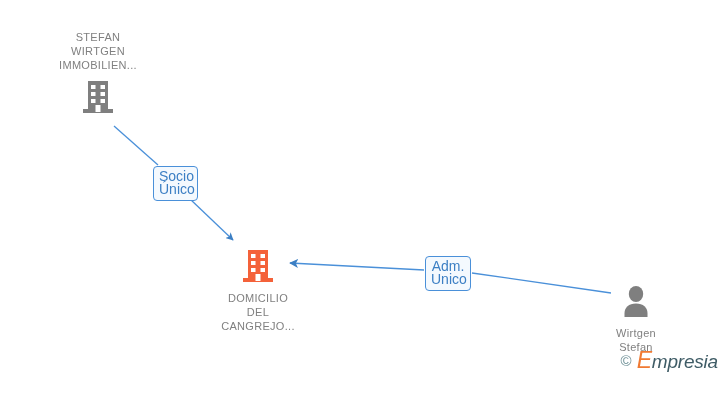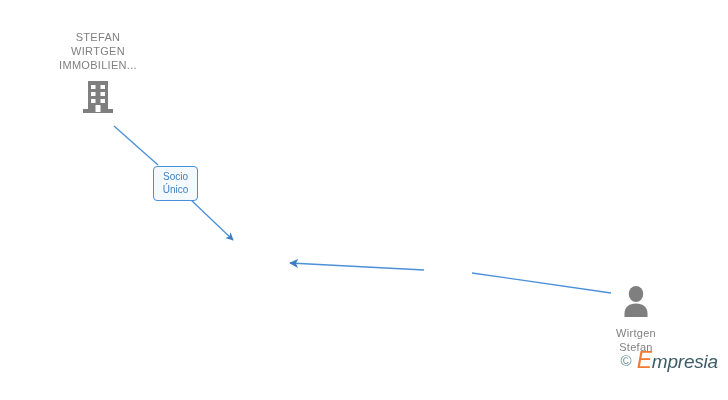--- a/index.html
+++ b/index.html
@@ -69,21 +69,21 @@
   }
 
   
   .edge-label {
     position: absolute;
     box-sizing: border-box;
     background: #f4f9fe;
     border: 1px solid #4a90d9;
     border-radius: 4px;
     color: #3c7fc4;
-    font-size: 10px;
+    font-size: 14px;
     line-height: 13px;
     text-align: center;
     padding: 3px 5px 4px 5px;
     white-space: pre-line;
   }
   #edge-label-socio-unico {
     left: 153px;
     top: 166px;
     width: 45px;
   }
@@ -159,34 +159,56 @@
         <rect x="22.5" y="7" width="4.5" height="4"></rect>
         <rect x="13" y="14" width="4.5" height="4"></rect>
         <rect x="22.5" y="14" width="4.5" height="4"></rect>
         <rect x="13" y="21" width="4.5" height="4"></rect>
         <rect x="22.5" y="21" width="4.5" height="4"></rect>
         <rect x="17.5" y="27" width="5" height="7"></rect>
       </g>
     </svg>
   </div>
 
+  <div class="node" id="node-domicilio-del-cangrejo">
+    <svg class="node-icon" viewBox="0 0 40 40" xmlns="http://www.w3.org/2000/svg">
+      <g fill="#f4623a">
+        <rect x="10" y="3" width="20" height="31"></rect>
+        <rect x="5" y="31" width="30" height="4"></rect>
+      </g>
+      <g fill="#ffffff">
+        <rect x="13" y="7" width="4.5" height="4"></rect>
+        <rect x="22.5" y="7" width="4.5" height="4"></rect>
+        <rect x="13" y="14" width="4.5" height="4"></rect>
+        <rect x="22.5" y="14" width="4.5" height="4"></rect>
+        <rect x="13" y="21" width="4.5" height="4"></rect>
+        <rect x="22.5" y="21" width="4.5" height="4"></rect>
+        <rect x="17.5" y="27" width="5" height="7"></rect>
+      </g>
+    </svg>
+    <div class="node-label below">DOMICILIO
+DEL
+CANGREJO...</div>
+  </div>
 
   <div class="node" id="node-wirtgen-stefan">
     <svg class="node-icon" viewBox="0 0 40 40" xmlns="http://www.w3.org/2000/svg">
       <g fill="#7f7f7f">
         <ellipse cx="20" cy="12" rx="7.2" ry="8"></ellipse>
         <path d="M20 21.5c-7.2 0-11.5 4.2-11.5 9.6V35h23v-3.9c0-5.4-4.3-9.6-11.5-9.6z"></path>
       </g>
     </svg>
     <div class="node-label below">Wirtgen
 Stefan</div>
   </div>
 
   <div class="edge-label" id="edge-label-socio-unico">Socio
 Único</div>
 
+  <div class="edge-label" id="edge-label-adm-unico">Adm.
+Unico</div>
 
   <div id="watermark">
     <span class="copy">©</span>
     <span class="brand"><span class="lead">E</span><span>mpresia</span></span>
   </div>
 
 </div>
 
 </body></html>

